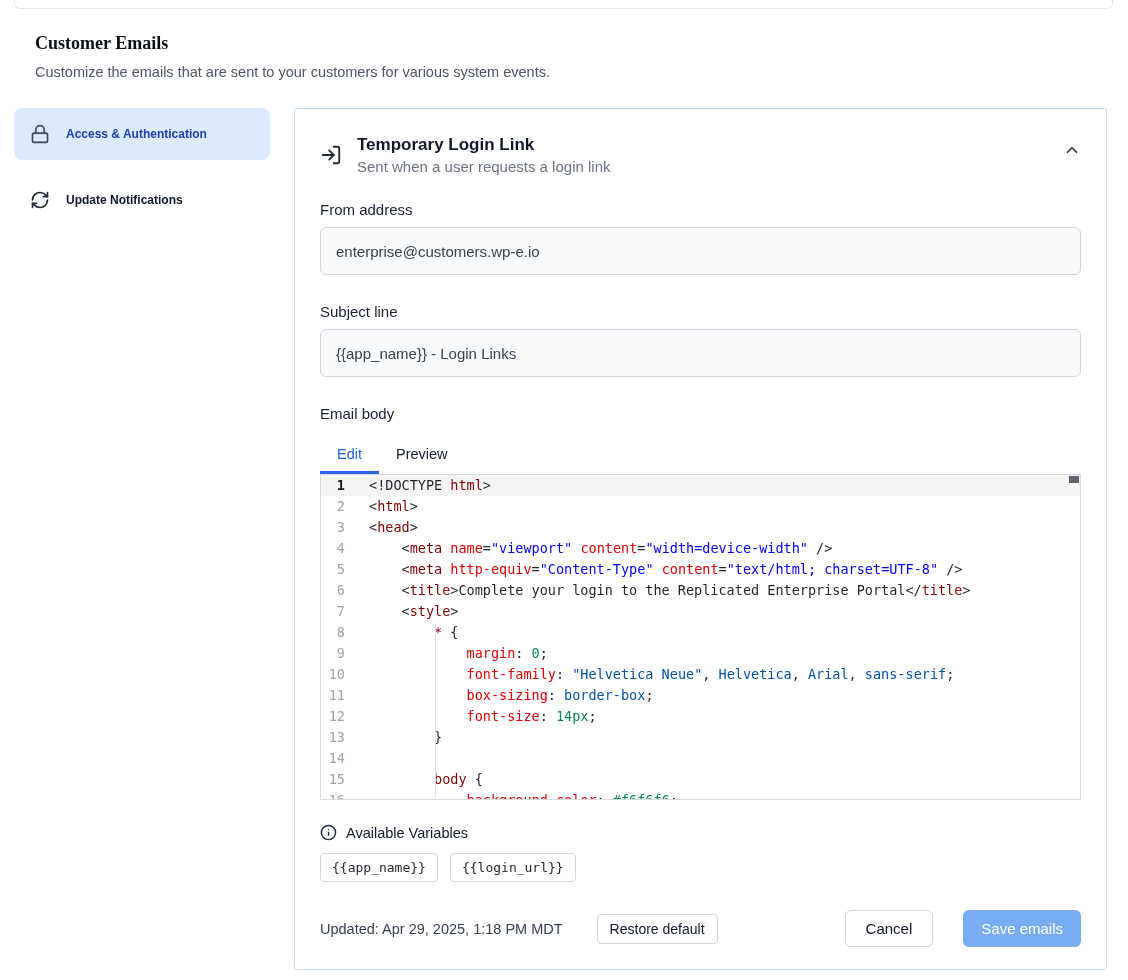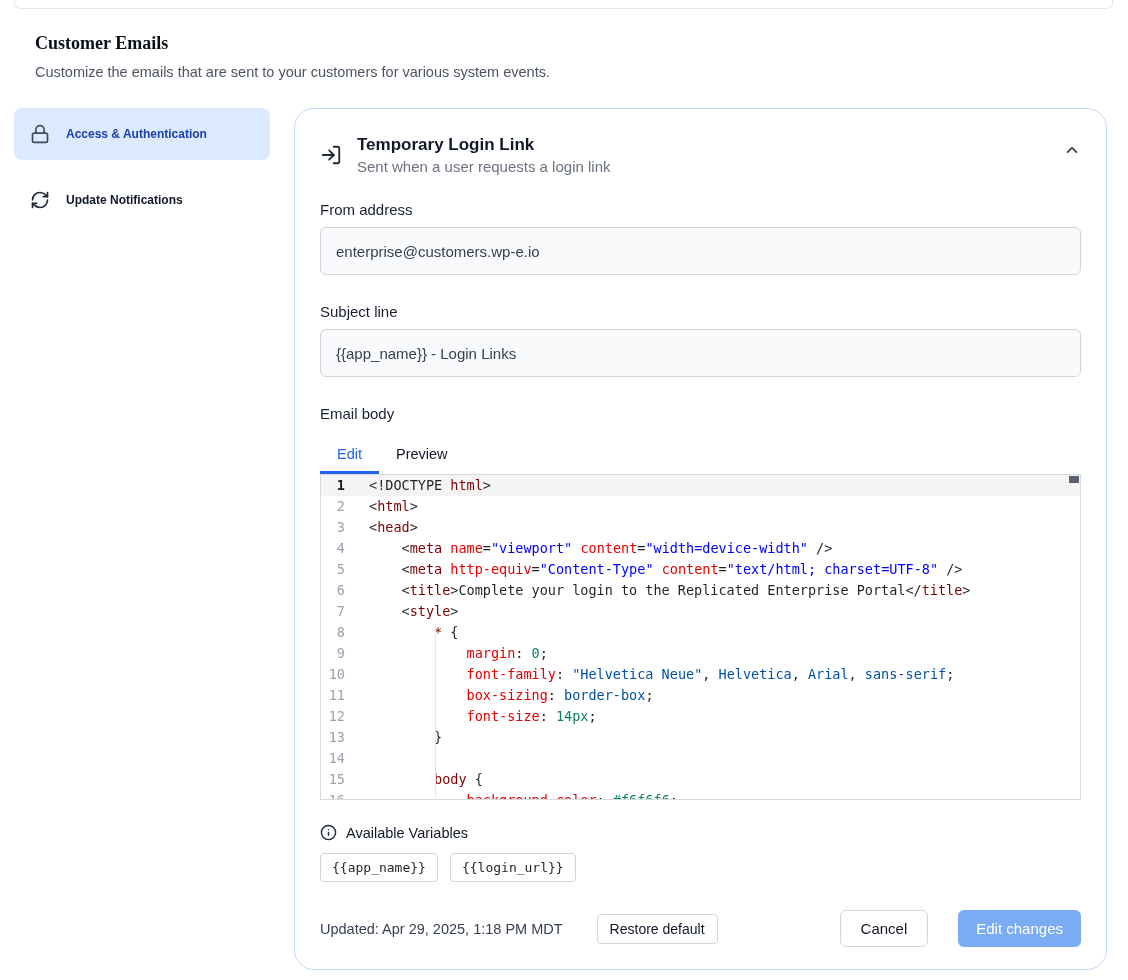--- a/index.html
+++ b/index.html
@@ -17,21 +17,21 @@
 
   
   .sidebar { width:256px; flex:none; display:flex; flex-direction:column; gap:18px; }
   .side-item { display:flex; align-items:center; gap:16px; padding:12px 16px; border-radius:8px;
                font-size:12px; font-weight:600; line-height:1.55; color:#0f172a; cursor:pointer; }
   .side-item.active { background:#dbeafe; color:#1e40af; padding:16px; }
   .icn { display:flex; flex:none; }
   .side-item .icn { color:#404a5c; }
 
   
-  .card { flex:1; border:1px solid #bfdbfe; border-radius:20px; background:#fff; padding:26px 25px 22px; }
+  .card { flex:1; border:1px solid #bfdbfe; border-radius:3px; background:#fff; padding:26px 25px 22px; }
   .panel-head { display:flex; align-items:center; gap:15px; margin-bottom:26px; }
   .panel-head .icn { color:#1f2937; }
   .panel-title { font-size:17px; font-weight:700; color:#111827; }
   .panel-sub { font-size:15px; color:#6b7280; margin-top:3px; }
   .chevron-btn { margin-left:auto; align-self:flex-start; margin-top:6px; background:none; border:none; color:#374151; cursor:pointer; display:flex; }
 
   .field { margin-bottom:28px; }
   .field-label { font-size:15px; color:#18212f; margin-bottom:9px; }
   .text-input { width:100%; height:48px; border:1px solid #d1d5db; border-radius:6px; background:#f9fafb;
                 padding:12px 15px; font-size:15px; color:#374151; font-family:inherit; outline:none; }
@@ -234,17 +234,17 @@
     </div>
     <div class="chips">
       <button class="chip">{{app_name}}</button>
       <button class="chip">{{login_url}}</button>
     </div>
 
     <div class="footer">
       <span class="updated">Updated: Apr 29, 2025, 1:18 PM MDT</span>
       <button class="btn-restore">Restore default</button>
       <button class="btn-cancel">Cancel</button>
-      <button class="btn-save">Edit changes</button>
+      <button class="btn-save">Save emails</button>
     </div>
 
   </section>
 </div>
 
 </body></html>

